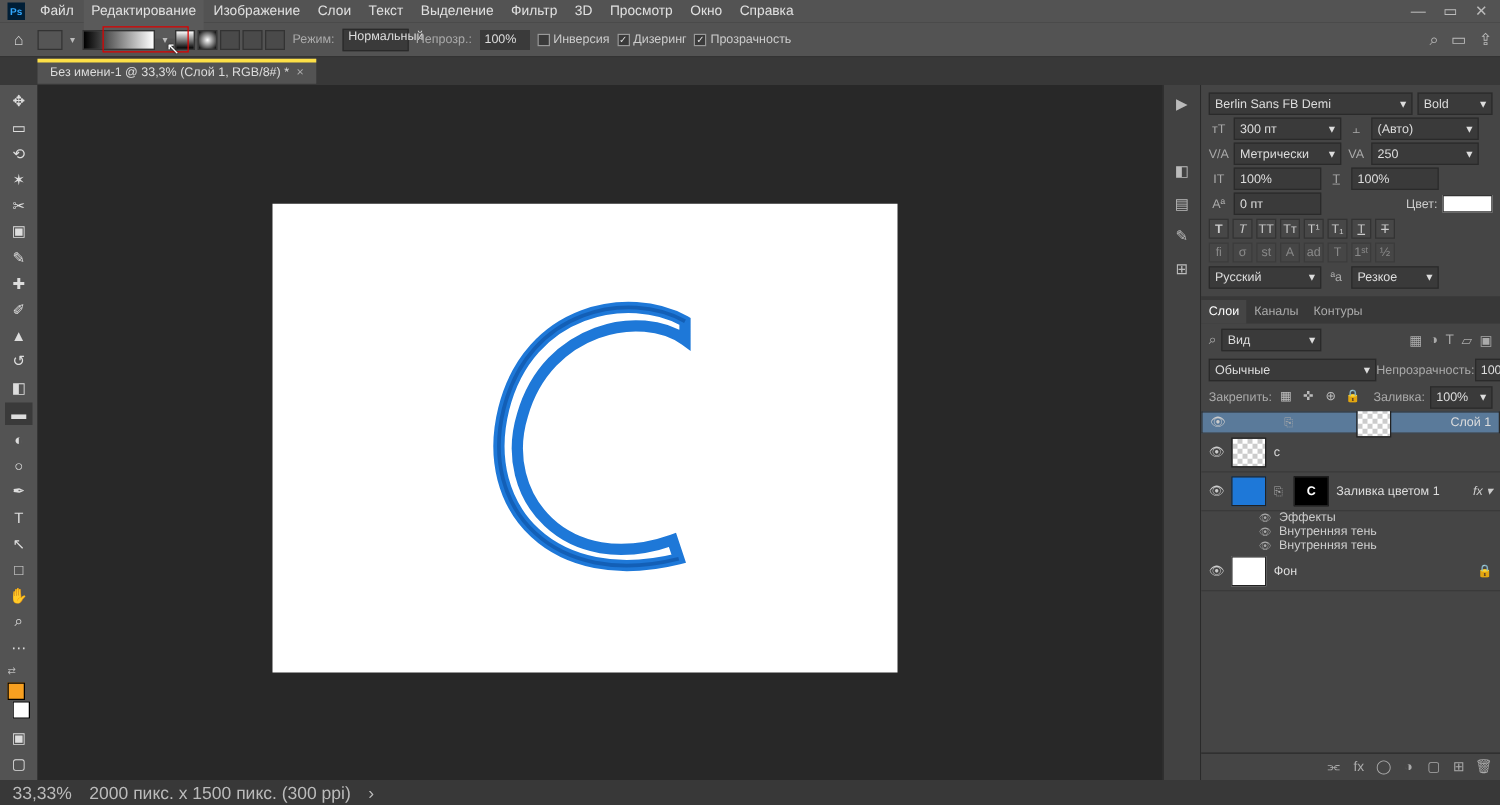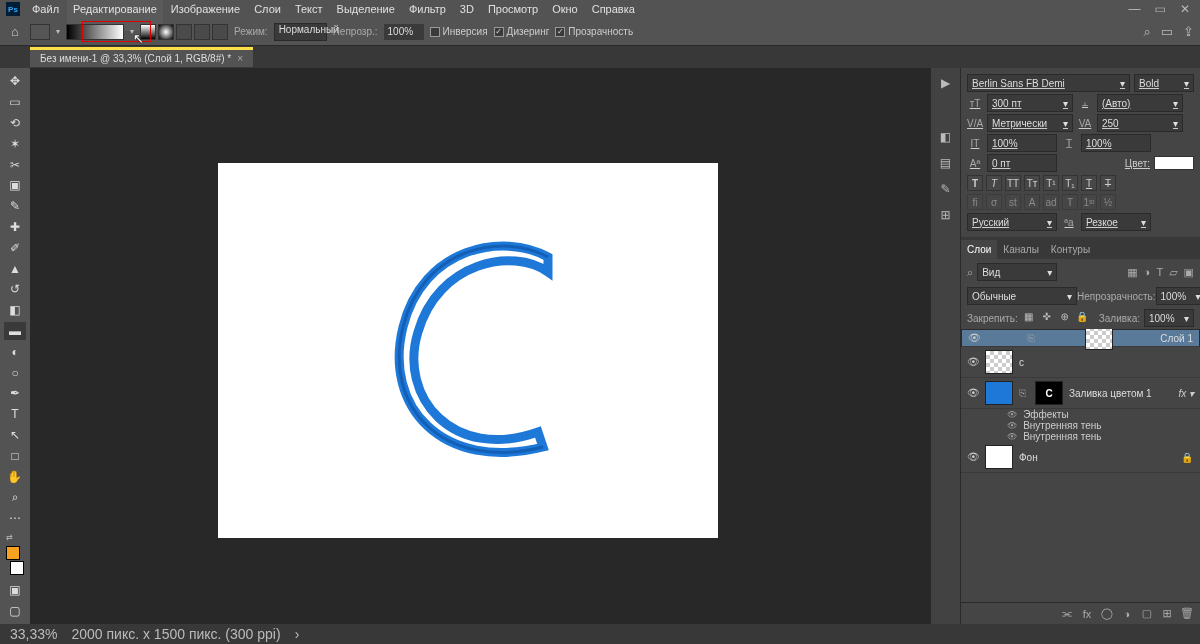--- a/index.html
+++ b/index.html
@@ -56,21 +56,21 @@
   .dock-r1 .dic { width:18px; height:18px; color:#bbb; display:flex; align-items:center; justify-content:center; font-size:12px; }
 
   
   .panels { width:240px; background:#454545; display:flex; flex-direction:column; border-left:1px solid #2a2a2a; }
   .ptabs { display:flex; background:#383838; height:22px; align-items:flex-end; font-size:10px; }
   .ptab { padding:4px 6px; color:#aaa; cursor:pointer; }
   .ptab.on { background:#454545; color:#fff; }
 
   
   .charpanel { padding:4px 6px; background:#454545; font-size:10px; color:#ccc; }
-  .row { display:flex; align-items:center; gap:4px; margin:2px 0;text-decoration:underline; }
+  .row { display:flex; align-items:center; gap:4px; margin:2px 0; }
   .sel { background:#3a3a3a; border:1px solid #2a2a2a; color:#ddd; font-size:10px; height:18px; flex:1; display:flex; align-items:center; justify-content:space-between; padding:0 4px; }
   .sel.sm { flex:none; width:86px; }
   .field-ic { width:16px; text-align:center; color:#aaa; font-size:10px; }
   .tbtns { display:flex; gap:3px; margin:3px 0; }
   .tbtn { width:16px; height:16px; border:1px solid #333; display:flex; align-items:center; justify-content:center; font-size:10px; color:#ccc; background:#474747; }
 
   
   .layerspanel { flex:1; display:flex; flex-direction:column; background:#454545; }
   .lay-top { padding:4px 6px; display:flex; gap:4px; align-items:center; }
   .lay-row2 { display:flex; justify-content:space-between; align-items:center; padding:2px 6px; font-size:10px; color:#aaa; }
@@ -330,21 +330,21 @@
           </div>
         <div style="margin-left:auto;display:flex;gap:6px;color:#aaa">
           <span>▦</span>
           <span>◑</span>
           <span>T</span>
           <span>▱</span>
           <span>▣</span>
         </div>
       </div>
       <div class="lay-row2">
-        <div class="sel" style="width:110px;flex:none">
+        <div class="sel" style="width:134px;flex:none">
             <span>Обычные</span>
             <span>▾</span>
           </div>
         <span>Непрозрачность:</span>
         <div class="sel" style="width:50px;flex:none">
             <span>100%</span>
             <span>▾</span>
           </div>
       </div>
       <div class="lay-lock">

